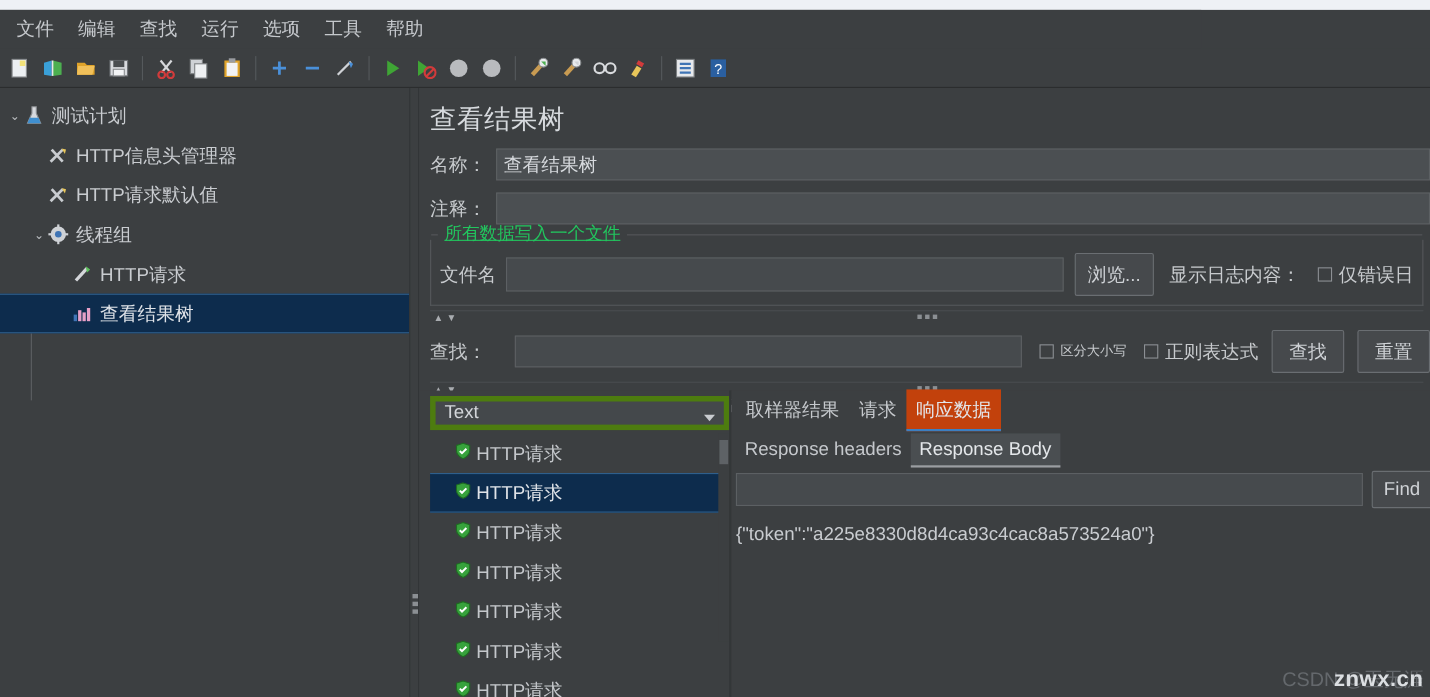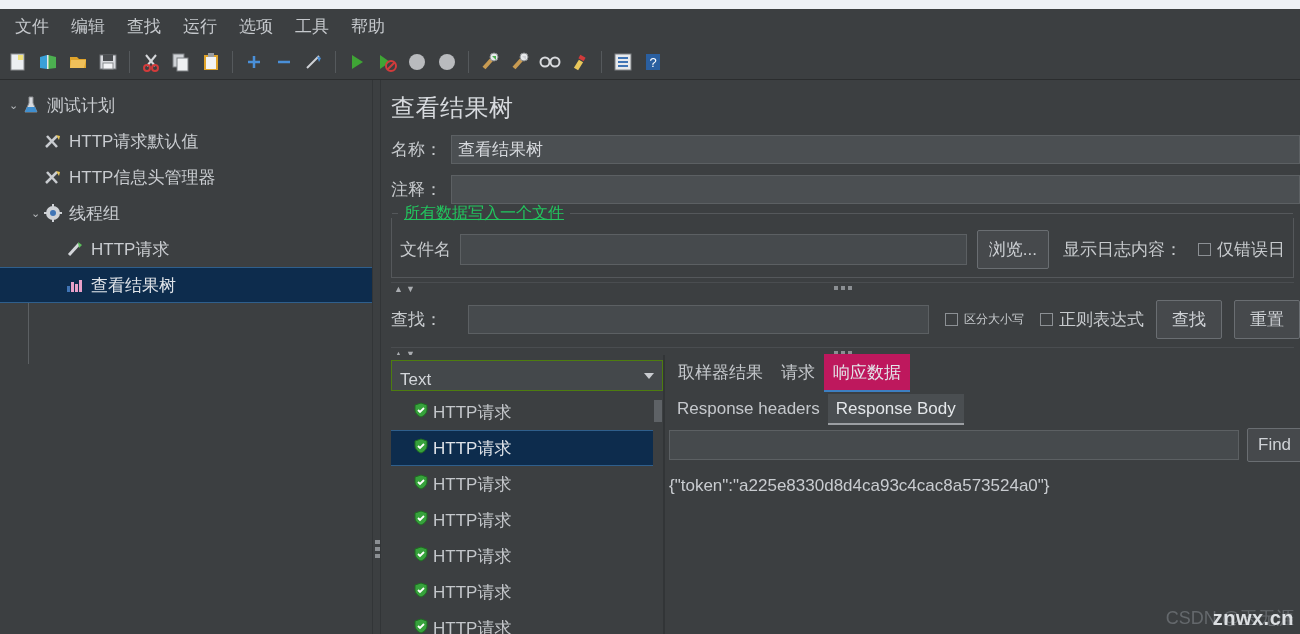--- a/index.html
+++ b/index.html
@@ -139,22 +139,22 @@
 
   
   .lower {
     position: absolute; top: 355px; left: 381px; width: 919px; height: 279px;
     display: flex;
   }
   .lower-left {
     width: 292px; position: relative; background: #3c3f41; padding: 5px 0 0 10px;
   }
   .combo {
-    width: 272px; height: 31px; background: #44484b; border: 1px solid #4d7c0f;
-    display: flex; align-items: flex-end; padding: 0 8px; color: #d3d6da; font-size: 17px;
+    width: 272px; height: 31px; background: #44484b; border: 5px solid #4d7c0f;
+    display: flex; align-items: flex-start; padding: 0 8px; color: #d3d6da; font-size: 17px;
     position: relative; cursor: default;
   }
   .combo .caret {
     position: absolute; right: 8px; top: 12px;
     width: 0; height: 0; border-left: 5px solid transparent; border-right: 5px solid transparent;
     border-top: 6px solid #c9ccd0;
   }
   .resultlist { margin-top: 3px; position: relative; width: 272px; }
   .ritem {
     display: flex; align-items: center; height: 36px; padding-left: 22px;
@@ -179,21 +179,21 @@
   }
   .lower-split .dotsv i { width: 4px; height: 4px; background: #8b8f93; display:block; }
 
   .lower-right { flex: 1; position: relative; background: #3c3f41; }
 
   .tabs { display: flex; align-items: flex-end; height: 37px; padding-left: 4px; }
   .tab {
     font-size: 17px; color: #c5c8cc; padding: 7px 9px 8px 9px; cursor: default;
     white-space: nowrap; position: relative;
   }
-  .tab.active { background: #be185d; color: #e3e6ea; }
+  .tab.active { background: #c2410c; color: #e3e6ea; }
   .tab.active::after {
     content: ""; position: absolute; left: 0; right: 0; bottom: 0; height: 2px; background: #3d7fc1;
   }
   .subtabs { display: flex; align-items: center; height: 34px; padding-left: 4px; }
   .subtab {
     font-size: 17px; color: #c5c8cc; padding: 5px 8px 6px 8px; cursor: default; white-space: nowrap;
     position: relative;
   }
   .subtab.active { background: #4a4e51; color: #e4e7ea; }
   .subtab.active::after {
@@ -388,30 +388,30 @@
           </svg></span>
         <span class="tlabel">测试计划</span>
       </div>
       <div class="tnode" style="padding-left: 28px;">
         <span class="twist"></span>
         <span class="tico"><svg width="20" height="20">
             <line x1="3" y1="16" x2="14" y2="5" stroke="#c9ccd0" stroke-width="2.5"></line>
             <path d="M13 4 l4 1 l-1 4 Z" fill="#e8c65a"></path>
             <line x1="14" y1="16" x2="4" y2="5" stroke="#c9ccd0" stroke-width="2.5"></line>
           </svg></span>
-        <span class="tlabel">HTTP请求默认值</span>
+        <span class="tlabel">HTTP信息头管理器</span>
       </div>
       <div class="tnode" style="padding-left: 28px;">
         <span class="twist"></span>
         <span class="tico"><svg width="20" height="20">
             <line x1="3" y1="16" x2="14" y2="5" stroke="#c9ccd0" stroke-width="2.5"></line>
             <path d="M13 4 l4 1 l-1 4 Z" fill="#e8c65a"></path>
             <line x1="14" y1="16" x2="4" y2="5" stroke="#c9ccd0" stroke-width="2.5"></line>
           </svg></span>
-        <span class="tlabel">HTTP信息头管理器</span>
+        <span class="tlabel">HTTP请求默认值</span>
       </div>
       <div class="tnode" style="padding-left: 28px;">
         <span class="twist">⌄</span>
         <span class="tico"><svg width="20" height="20">
             <circle cx="10" cy="10" r="7" fill="#cfd2d6"></circle>
             <circle cx="10" cy="10" r="3" fill="#3f74b5"></circle>
             <rect x="9" y="1" width="2" height="4" fill="#cfd2d6"></rect>
             <rect x="9" y="15" width="2" height="4" fill="#cfd2d6"></rect>
             <rect x="1" y="9" width="4" height="2" fill="#cfd2d6"></rect>
             <rect x="15" y="9" width="4" height="2" fill="#cfd2d6"></rect>

